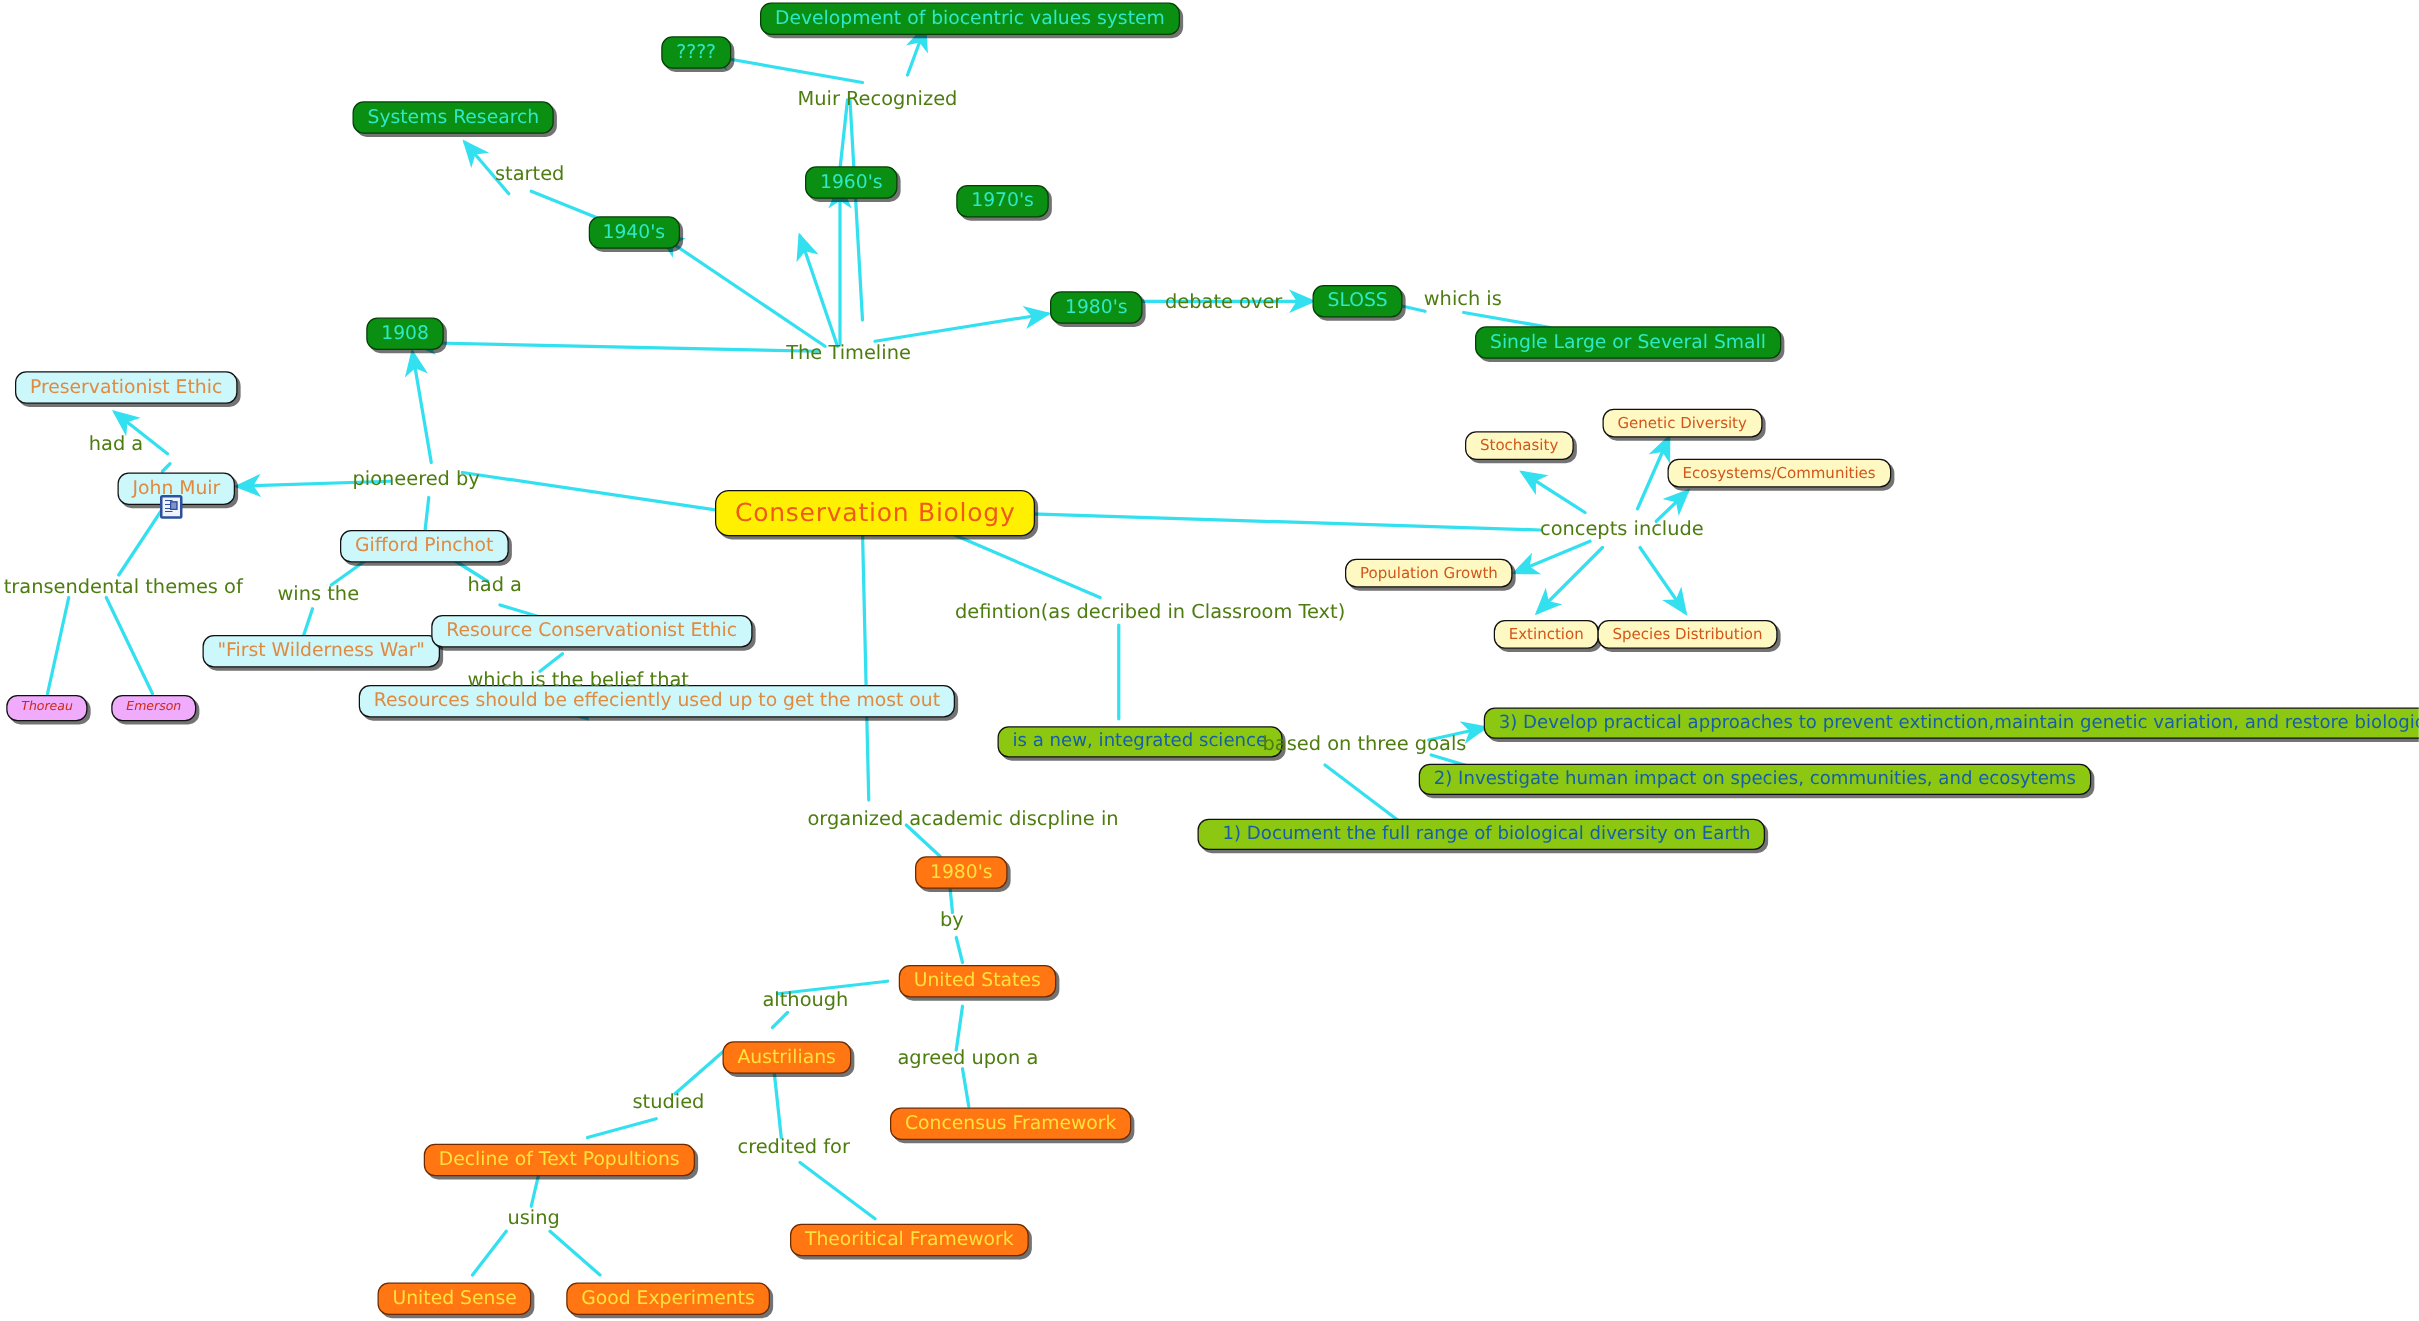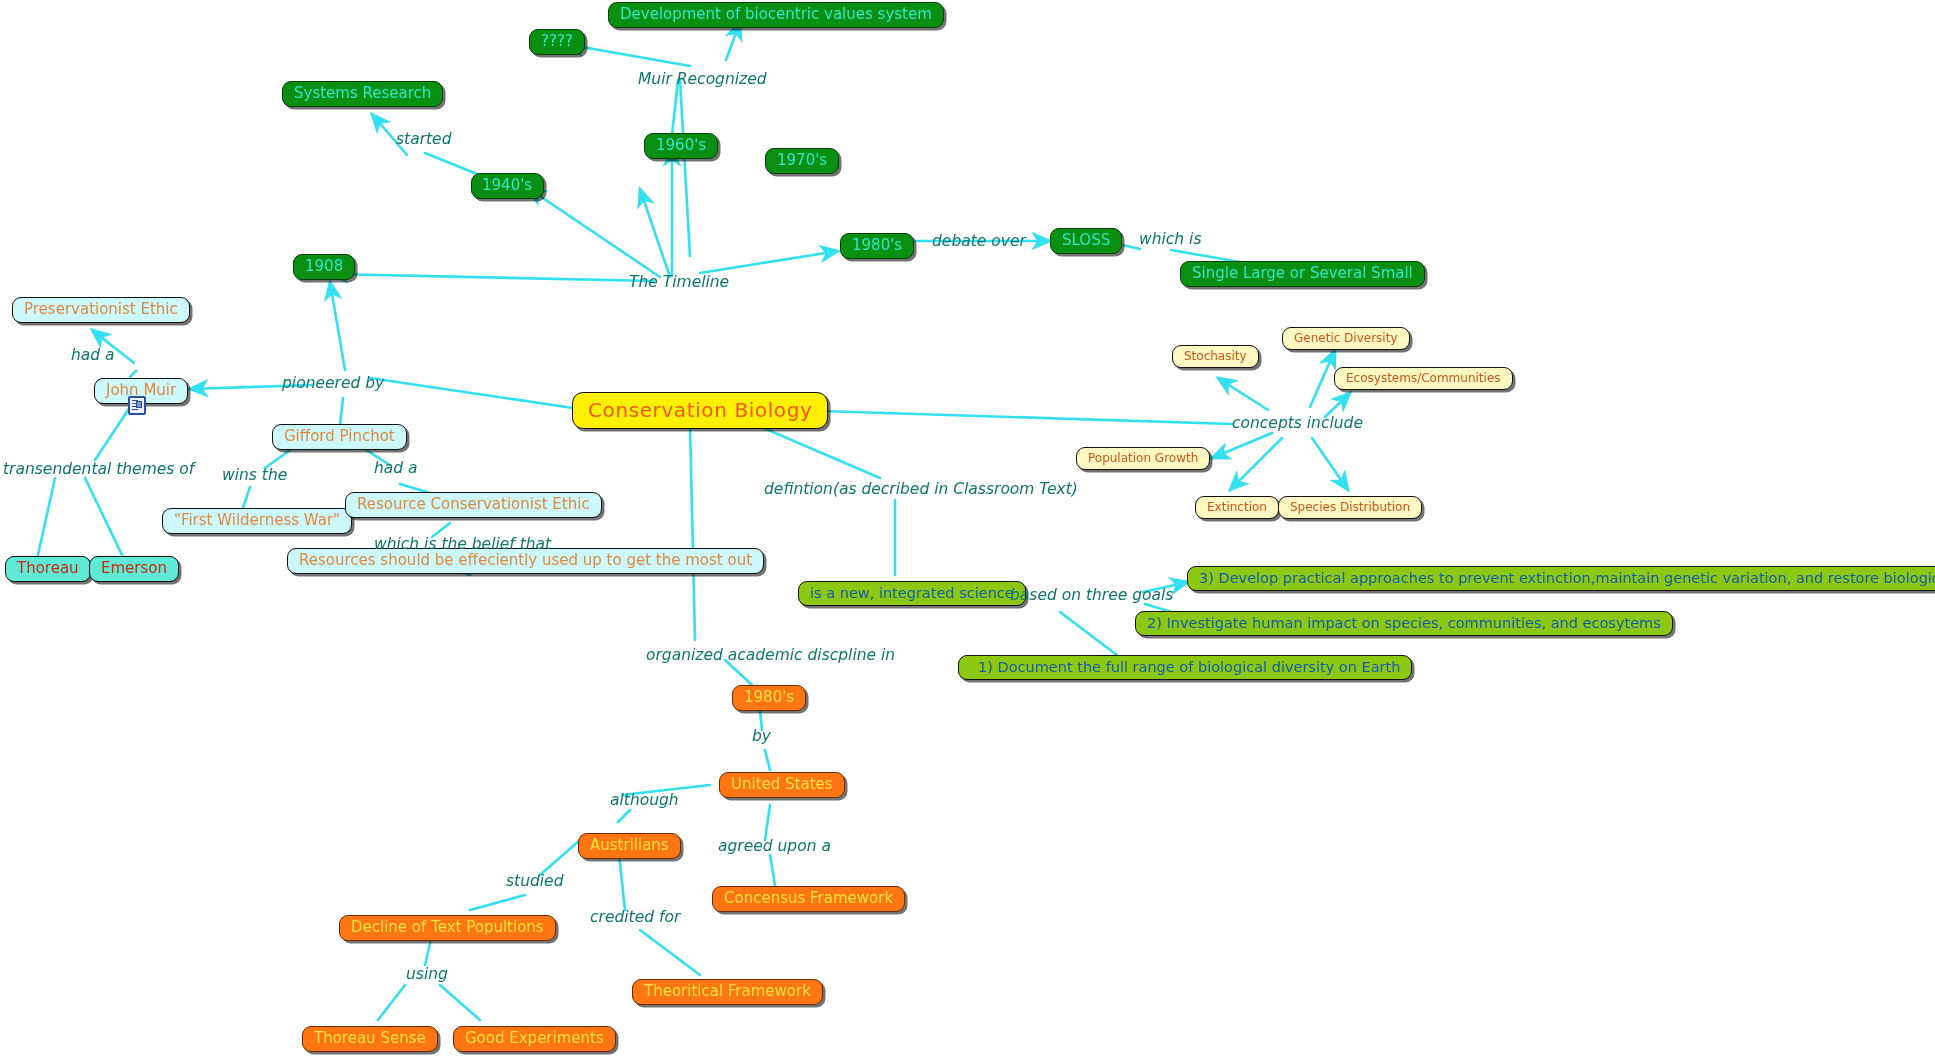--- a/index.html
+++ b/index.html
@@ -6,28 +6,28 @@
   body{width:1935px;height:1057px;position:relative;overflow:hidden;
        font-family:"DejaVu Sans","Liberation Sans",sans-serif;}
   #canvas{position:absolute;left:0;top:0;width:1935px;height:1057px;}
   svg#links{position:absolute;left:0;top:0;width:1935px;height:1057px;pointer-events:none;}
 
   .node{position:absolute;box-sizing:border-box;border-radius:9px;
         border:1.6px solid #111;white-space:nowrap;
         display:flex;align-items:center;justify-content:center;
         padding:4px 11px;line-height:1.05;
         box-shadow:2.5px 2.5px 0 rgba(0,0,0,.55);}
-  .lbl{position:absolute;white-space:nowrap;color:#0f766e;
-       font-size:15.5px;line-height:1;font-style:italic;}
+  .lbl{position:absolute;white-space:nowrap;color:#4d7c0f;
+       font-size:15.5px;line-height:1;}
 
   
   .t-green{background:#0a8f12;border-color:#043f06;color:#2fe8c8;font-size:15px;}
   .t-yellow{background:#fef9c3;border-color:#111;color:#d2561a;font-size:12px;}
   .t-cyanbox{background:#ccf7fb;border-color:#111;color:#e08a40;font-size:15px;}
-  .t-lgreen{background:#5eead4;border-color:#111;color:#cc2a13;font-size:15px;}
+  .t-lgreen{background:#f0abfc;border-color:#111;color:#cc2a13;font-size:10px;font-style:italic;}
   .t-olive{background:#8cc811;border-color:#111;color:#165fa8;font-size:14.5px;}
   .t-orange{background:#ff7612;border-color:#6b2a00;color:#ffe23d;font-size:15px;}
   .t-root{background:#ffef00;border-color:#111;color:#ef5a1a;font-size:20px;
           letter-spacing:.6px;padding:7px 15px;border-radius:11px;}
 
   .docicon{position:absolute;width:18px;height:19px;background:#eef3fb;
            border:2px solid #2c4f9e;border-radius:2px;box-sizing:border-box;
            display:block;}
   .docicon::before{content:"";position:absolute;left:2px;top:2px;width:6px;height:12px;
            background:repeating-linear-gradient(to bottom,#2c4f9e 0 1px,transparent 1px 3px);}
@@ -222,21 +222,21 @@
   <div class="node t-orange" style="left:712px;top:886px;">
     <span>Concensus Framework</span>
     </div>
   <div class="node t-orange" style="left:339px;top:915px;">
     <span>Decline of Text Popultions</span>
     </div>
   <div class="node t-orange" style="left:632px;top:979px;">
     <span>Theoritical Framework</span>
     </div>
   <div class="node t-orange" style="left:302px;top:1026px;">
-    <span>Thoreau Sense</span>
+    <span>United Sense</span>
     </div>
   <div class="node t-orange" style="left:453px;top:1026px;">
     <span>Good Experiments</span>
     </div>
 
   <span class="lbl" style="left:638px;top:72px;">Muir Recognized</span>
   <span class="lbl" style="left:396px;top:132px;">started</span>
   <span class="lbl" style="left:629px;top:275px;">The Timeline</span>
   <span class="lbl" style="left:932px;top:234px;">debate over</span>
   <span class="lbl" style="left:1139px;top:232px;">which is</span>

